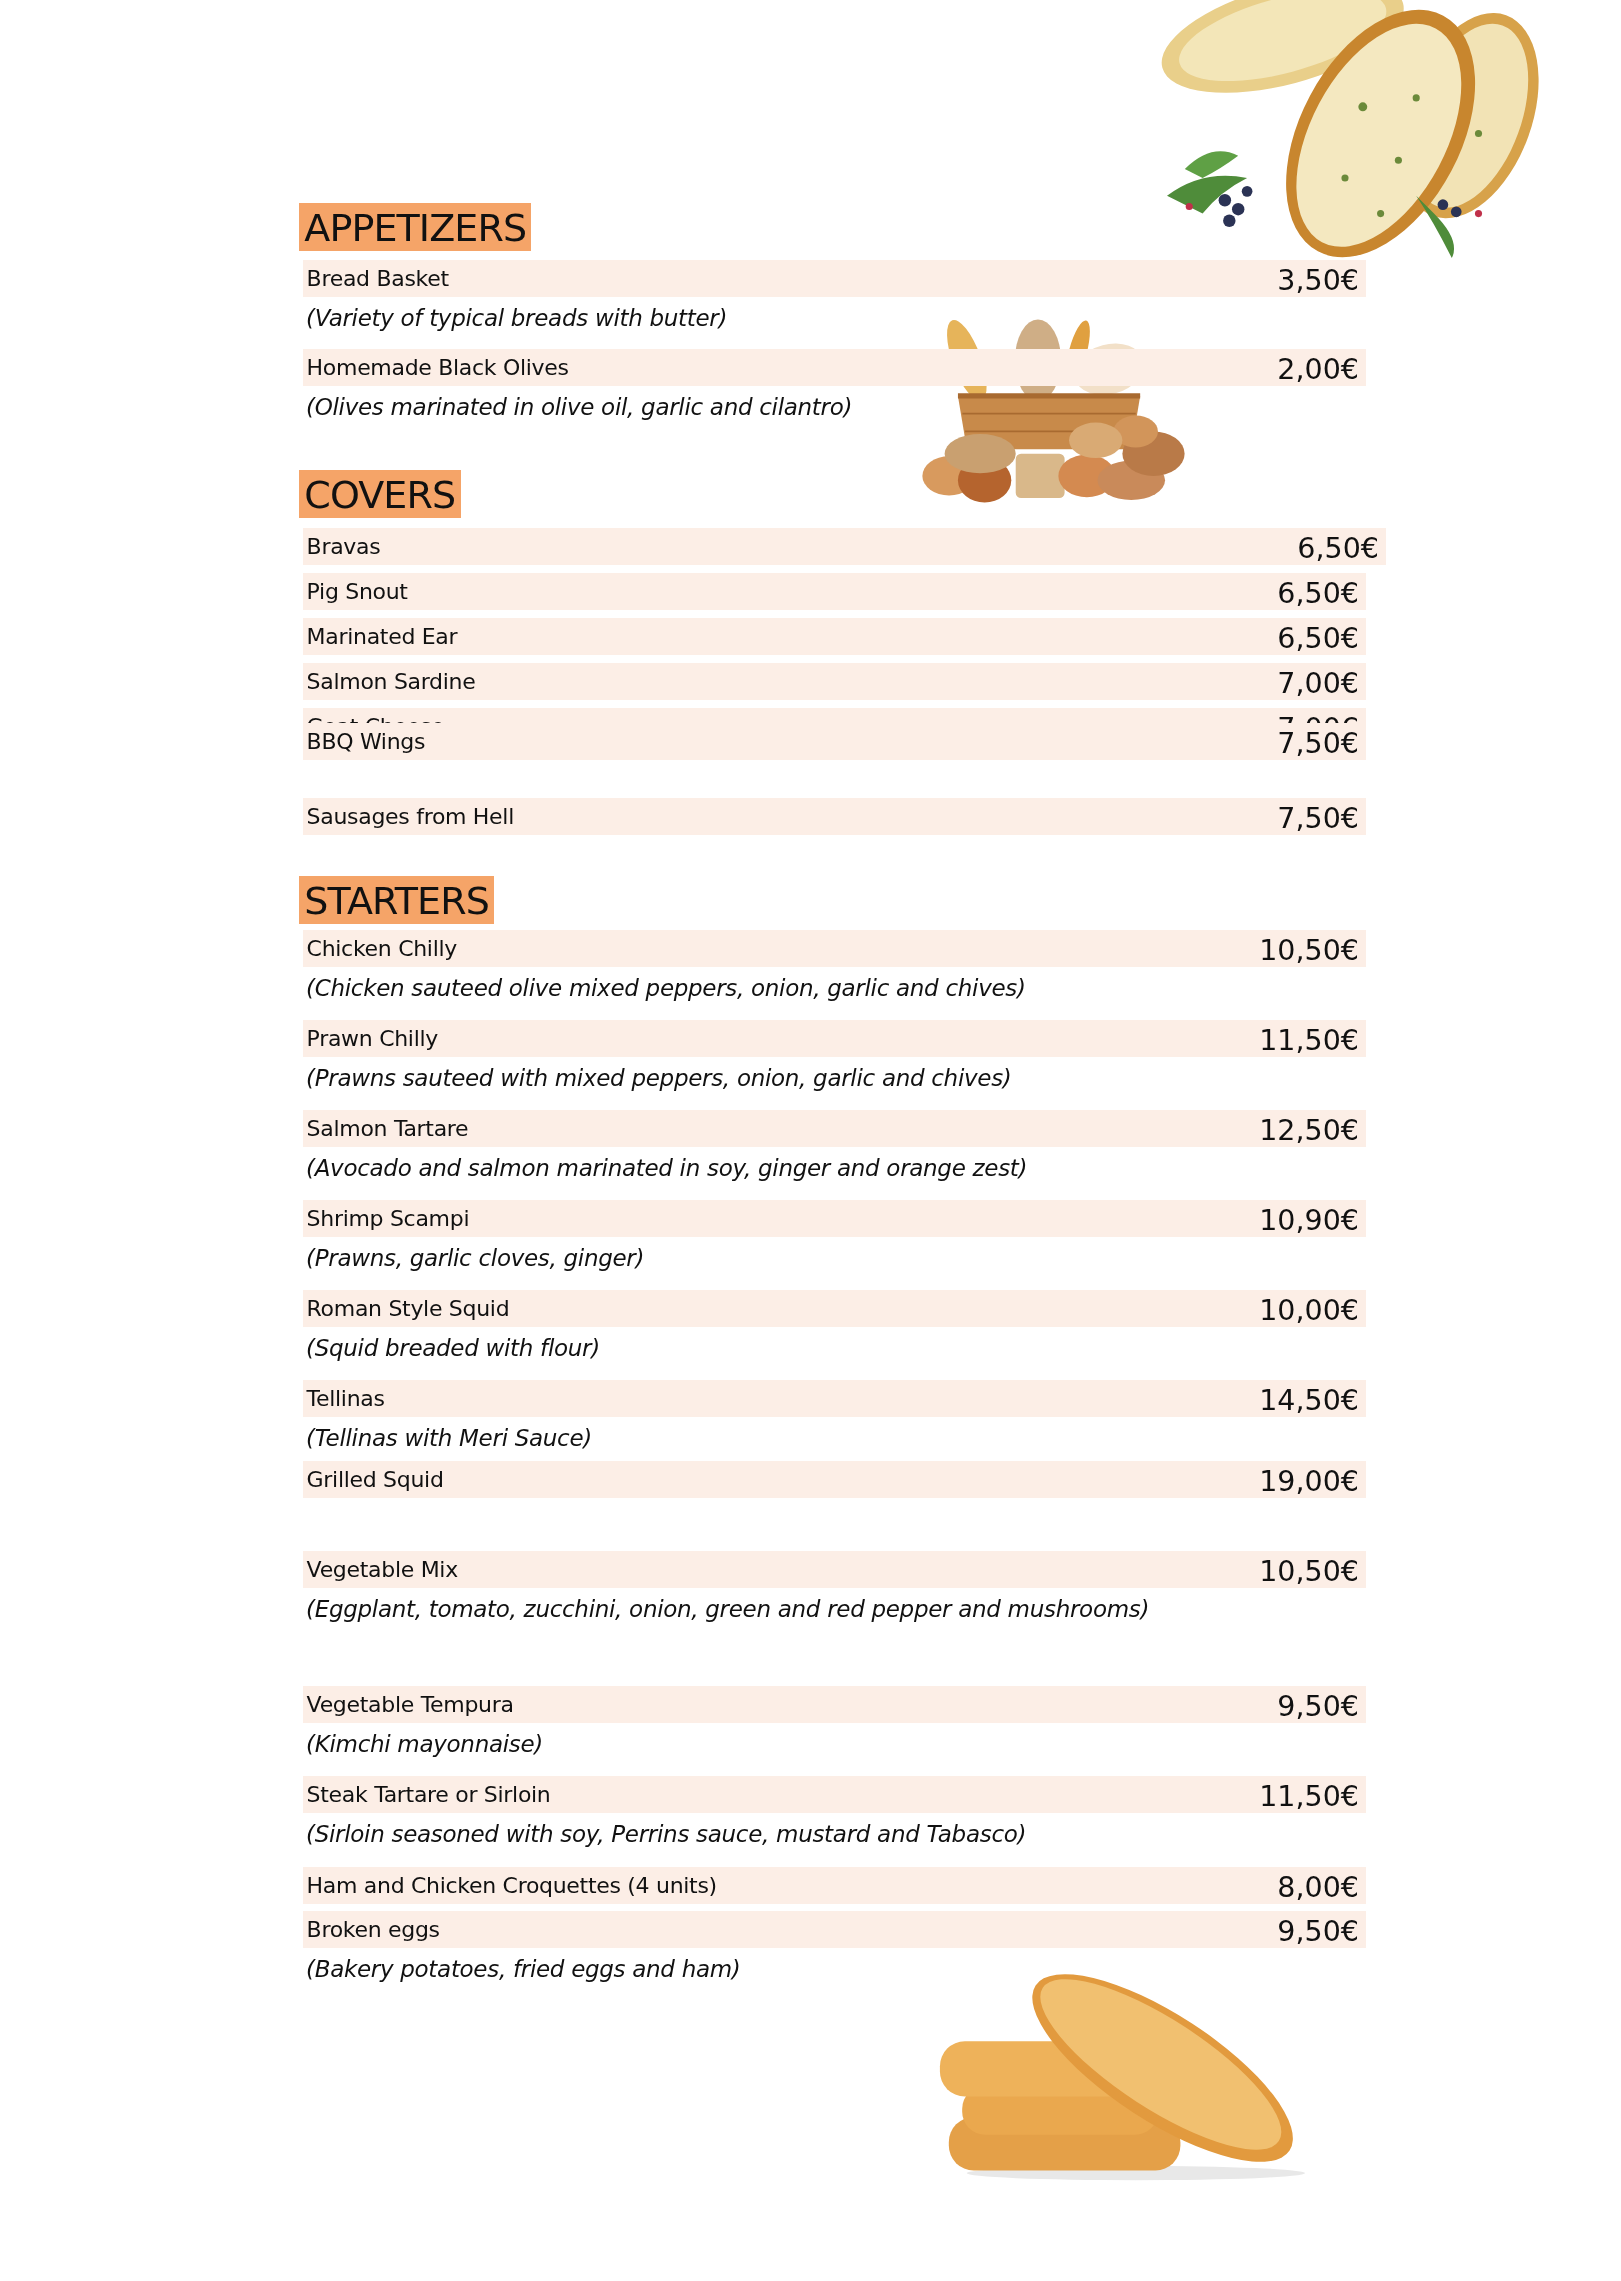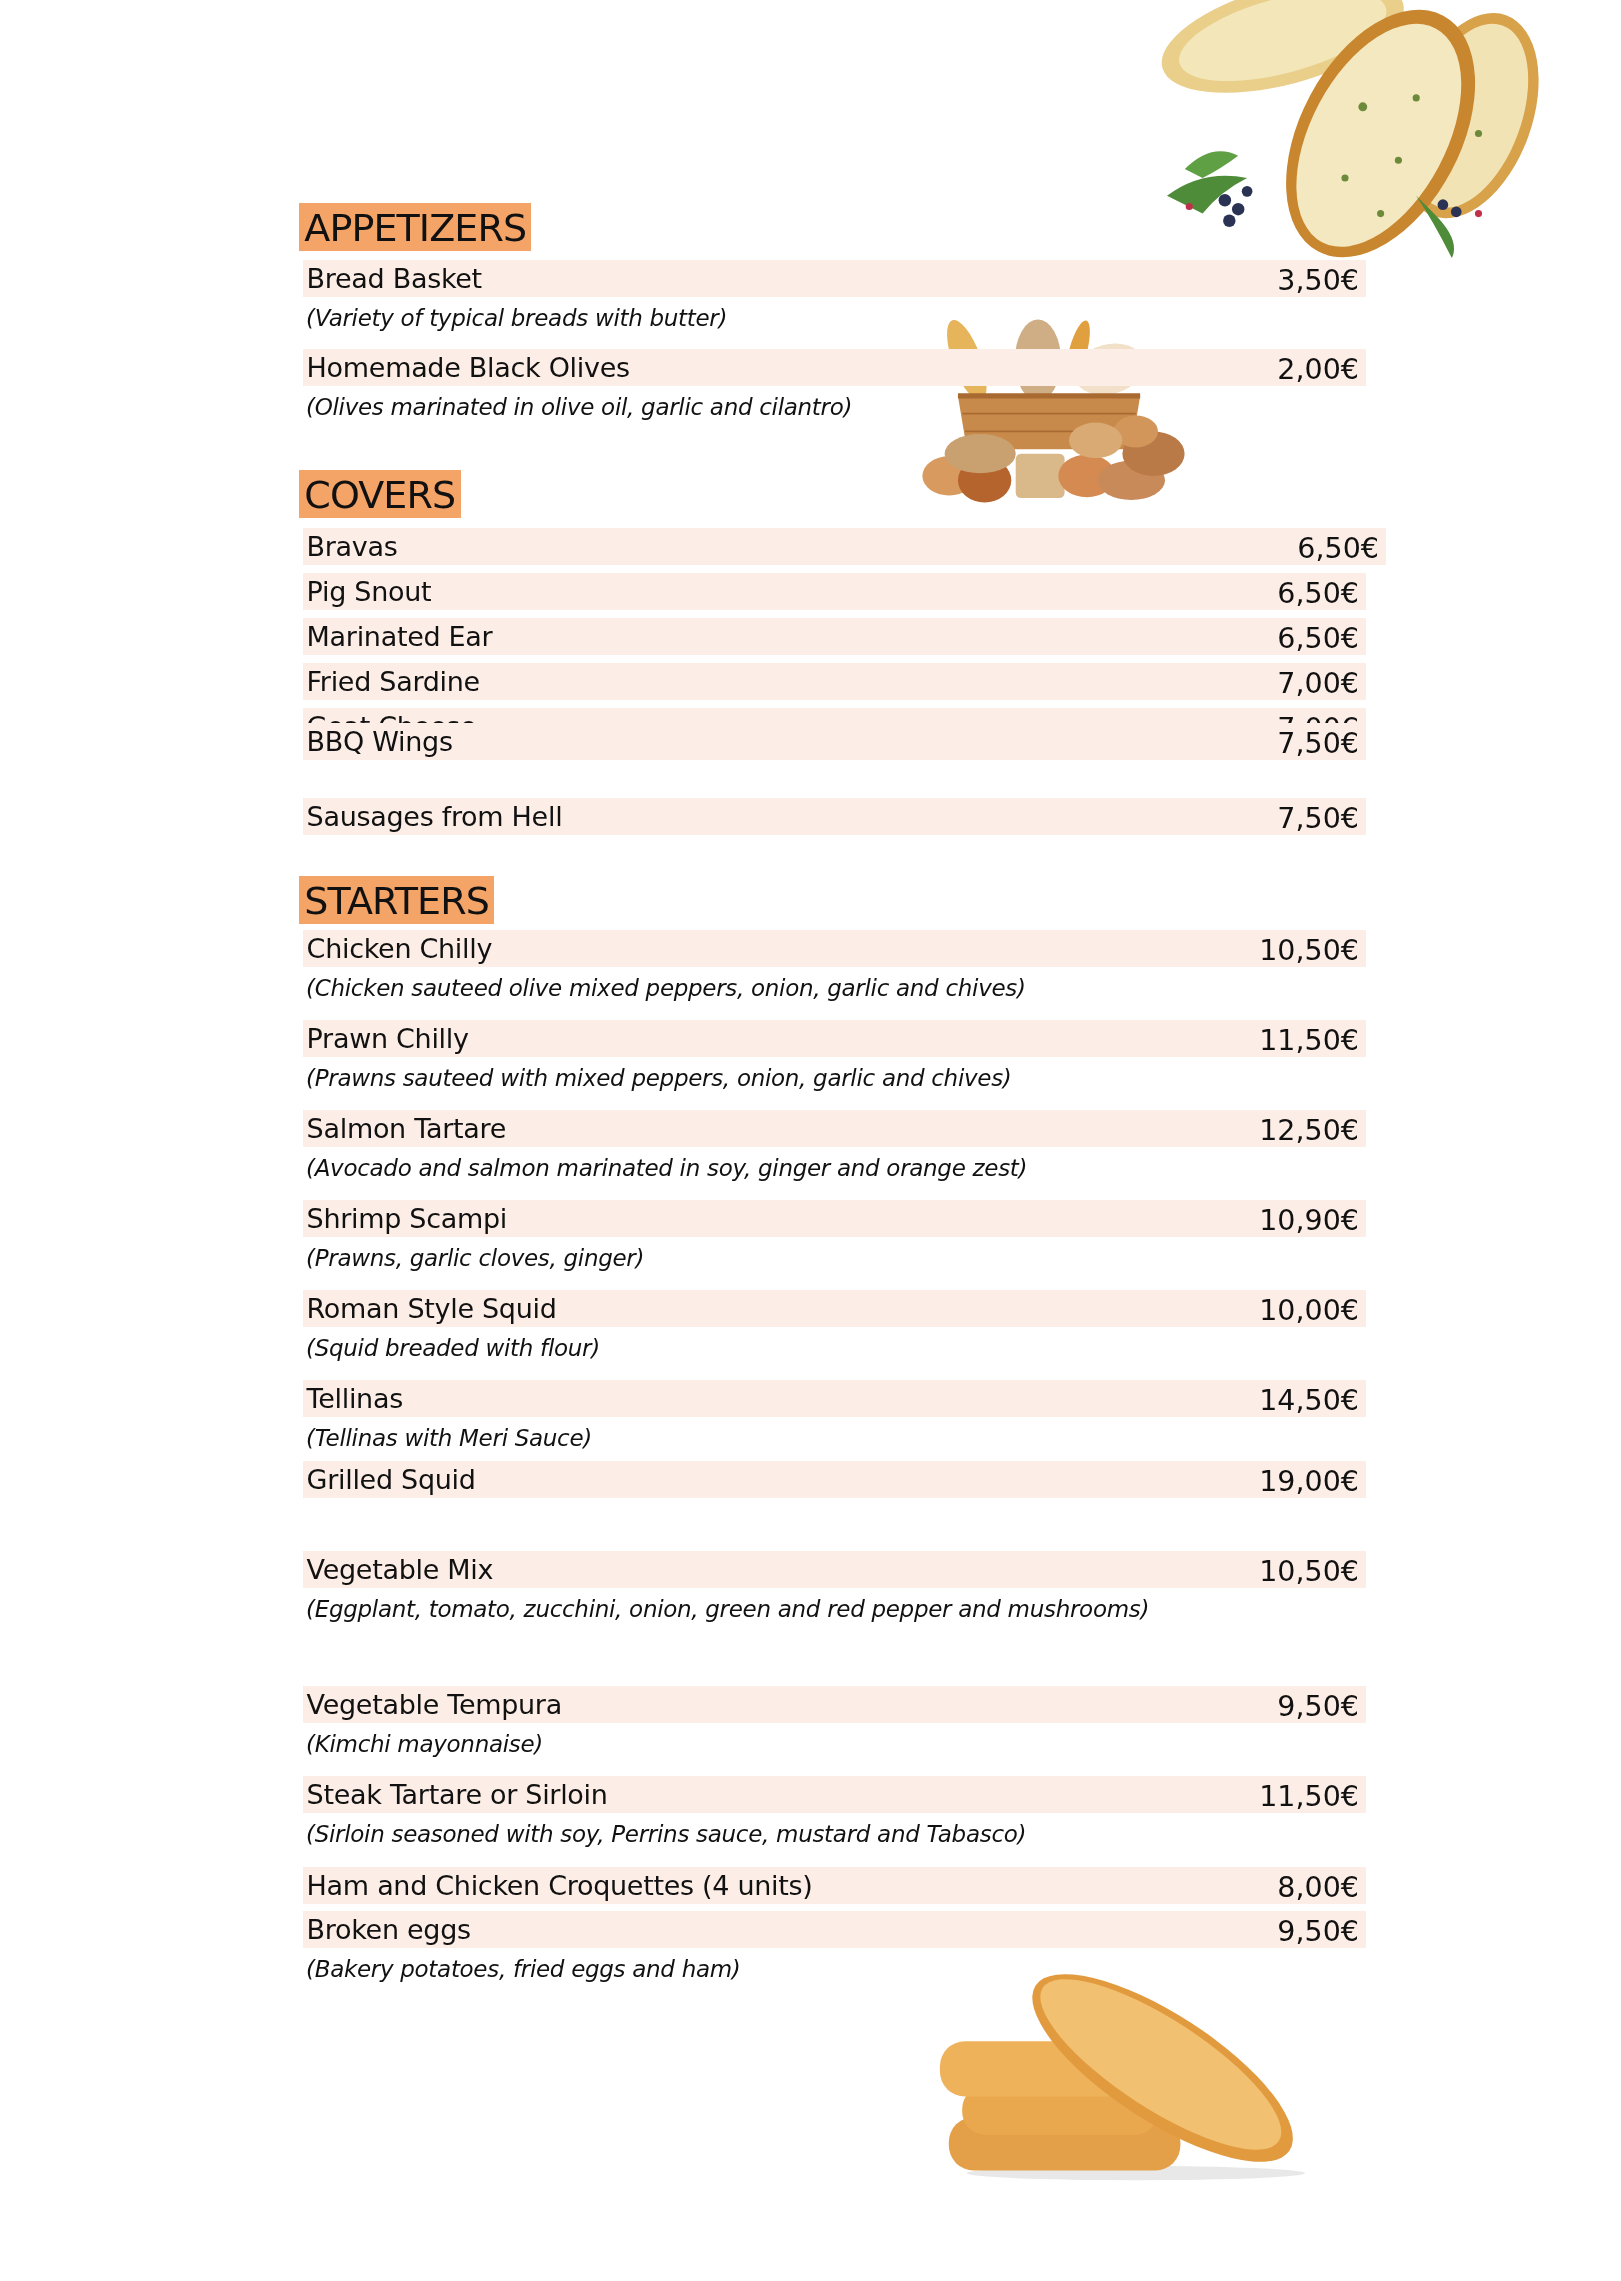--- a/index.html
+++ b/index.html
@@ -3,21 +3,21 @@
 <meta charset="utf-8">
 <style>
   html, body { margin: 0; padding: 0; background: #ffffff; }
   body { width: 1622px; height: 2281px; position: relative; overflow: hidden;
          font-family: "DejaVu Sans", sans-serif; color: #111111; }
   .page { position: absolute; left: 0; top: 0; width: 1622px; height: 1770px; background: #fff; margin-left: 22px; }
   .section-header { position: absolute; left: 277px; height: 48px; background: #F5A468;
          padding: 0 5.3px; font-size: 38px; line-height: 50px; letter-spacing: -0.9px;
          font-family: "DejaVu Sans", sans-serif; font-weight: normal; white-space: nowrap; }
   .item-bar { position: absolute; left: 281px; width: 1063px; height: 37px; background: #FCEEE6; }
-  .item-name { position: absolute; left: 3.6px; top: 0; font-size: 27px; line-height: 37px; white-space: nowrap; letter-spacing: -0.3px; }
+  .item-name { position: absolute; left: 3.6px; top: 0; font-size: 22px; line-height: 37px; white-space: nowrap; letter-spacing: -0.3px; }
   .item-price { position: absolute; right: 7.1px; top: 1.8px; font-size: 28.5px; line-height: 37px; white-space: nowrap;
          font-family: "DejaVu Sans", sans-serif; }
   .item-desc { position: absolute; left: 284px; font-size: 23px; line-height: 30px; font-style: italic; white-space: nowrap; letter-spacing: -0.3px; }
   .food-img { position: absolute; }
   .food-img svg { width: 100%; height: 100%; display: block; }
 </style>
 </head>
 <body>
 
 <div class="page">
@@ -103,21 +103,21 @@
       </div>
       <div class="item-bar" style="top: 573px;">
         <span class="item-name">Pig Snout</span>
         <span class="item-price">6,50€</span>
       </div>
       <div class="item-bar" style="top: 618px;">
         <span class="item-name">Marinated Ear</span>
         <span class="item-price">6,50€</span>
       </div>
       <div class="item-bar" style="top: 663px;">
-        <span class="item-name">Fried Sardine</span>
+        <span class="item-name">Salmon Sardine</span>
         <span class="item-price">7,00€</span>
       </div>
       <div class="item-bar" style="top: 708px;">
         <span class="item-name">Goat Cheese</span>
         <span class="item-price">7,00€</span>
       </div>
       <div class="item-bar" style="top: 723px;">
         <span class="item-name">BBQ Wings</span>
         <span class="item-price">7,50€</span>
       </div>

